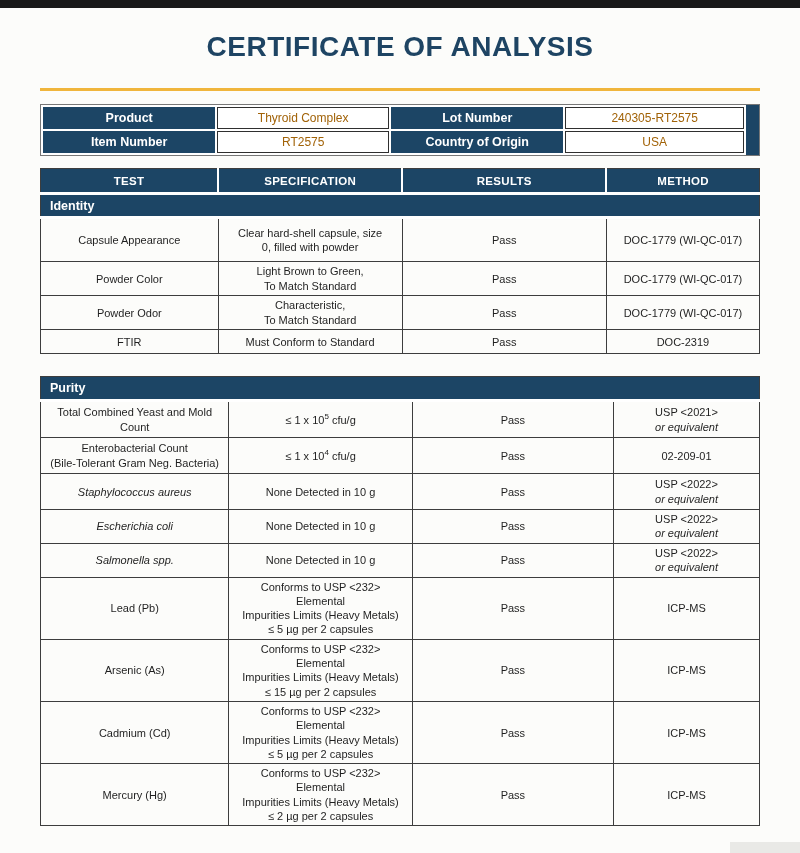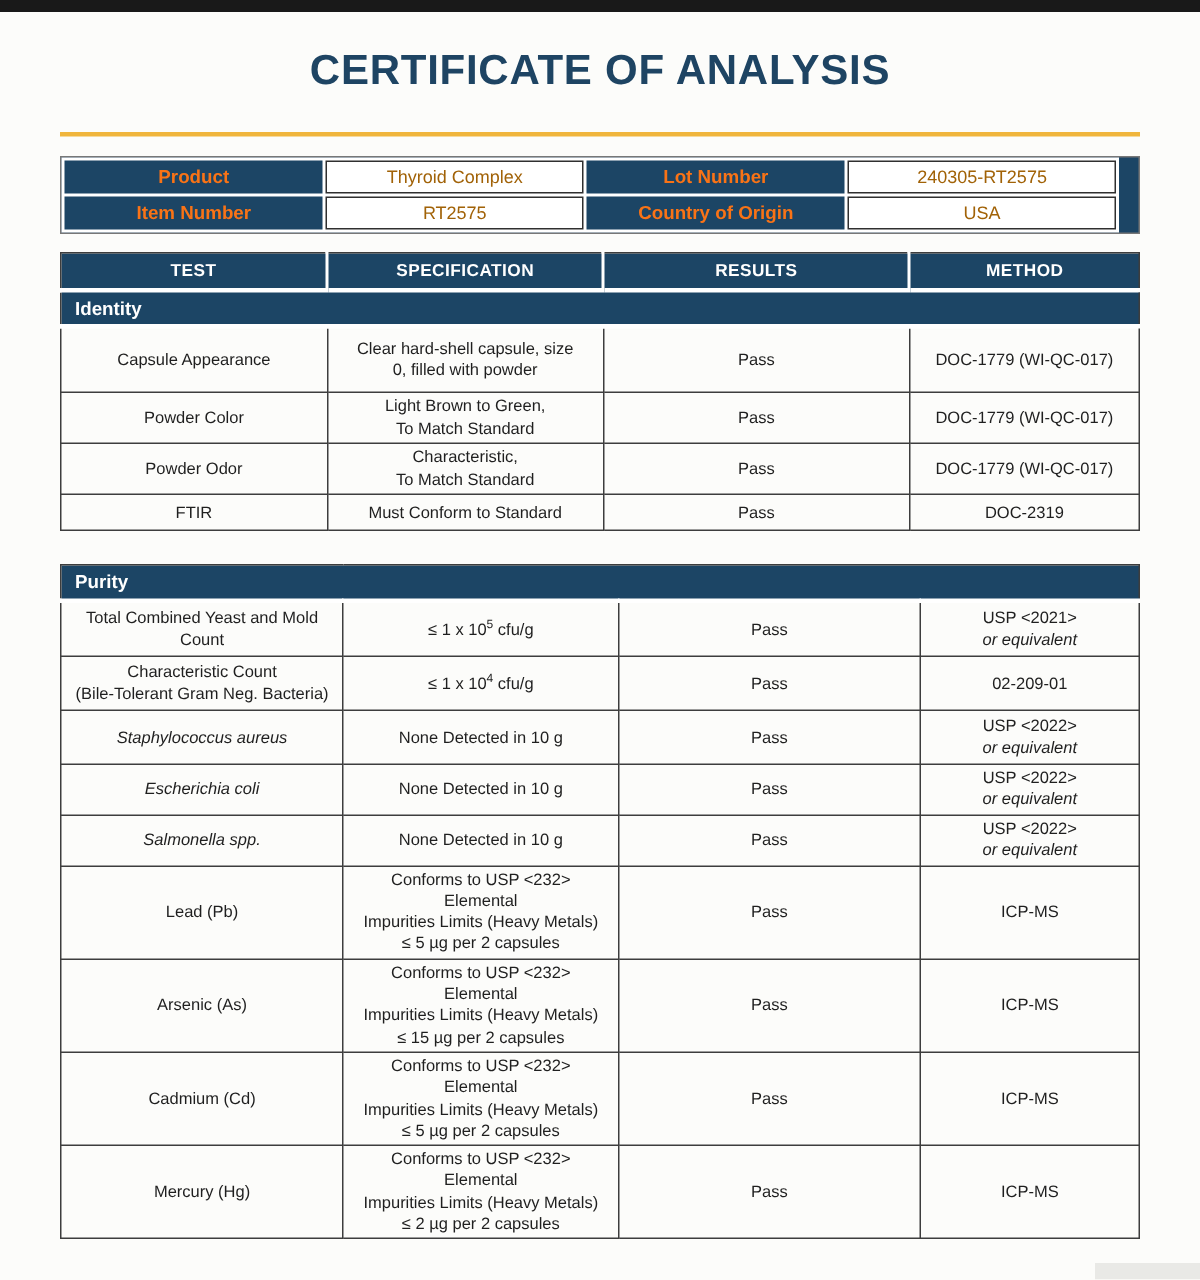--- a/index.html
+++ b/index.html
@@ -48,21 +48,21 @@
     background: #fff;
   }
   .info-table td {
     height: 22px;
     text-align: center;
     vertical-align: middle;
     font-size: 12px;
   }
   .info-table td.lbl {
     background: var(--navy, #1c4565);
-    color: #f97316;
+    color: #ffffff;
     font-weight: bold;
     font-size: 12.5px;
   }
   .info-table td.val {
     background: #fff;
     border: 1px solid #2f2f2f;
     color: #a16207;
   }
 
   
@@ -216,21 +216,21 @@
           </td>
       <td><span>≤ 1 x 10</span><sup>5</sup><span> cfu/g</span></td>
       <td>Pass</td>
       <td>
             <div class="ln">USP &lt;2021&gt;</div>
             <div class="ln it">or equivalent</div>
           </td>
     </tr>
     <tr style="height:36px">
       <td>
-            <div class="ln">Characteristic Count</div>
+            <div class="ln">Enterobacterial Count</div>
             <div class="ln">(Bile-Tolerant Gram Neg. Bacteria)</div>
           </td>
       <td><span>≤ 1 x 10</span><sup>4</sup><span> cfu/g</span></td>
       <td>Pass</td>
       <td>02-209-01</td>
     </tr>
     <tr style="height:36px">
       <td class="it">Staphylococcus aureus</td>
       <td>None Detected in 10 g</td>
       <td>Pass</td>

